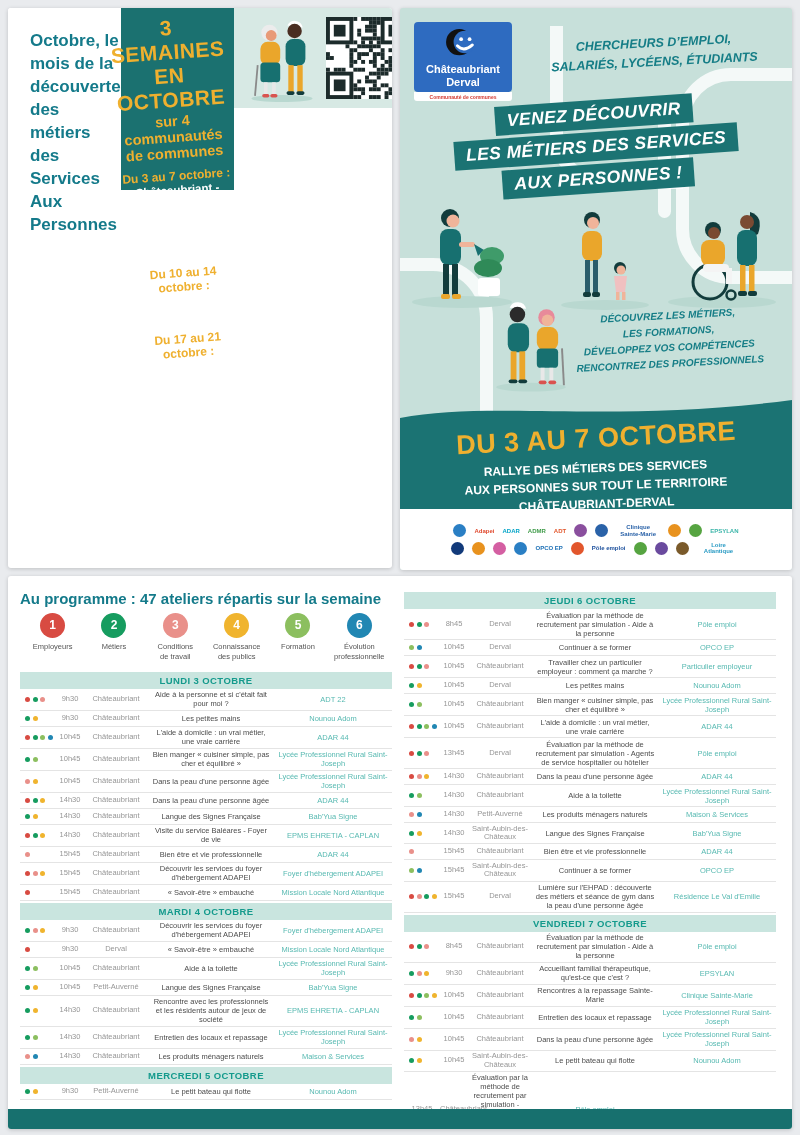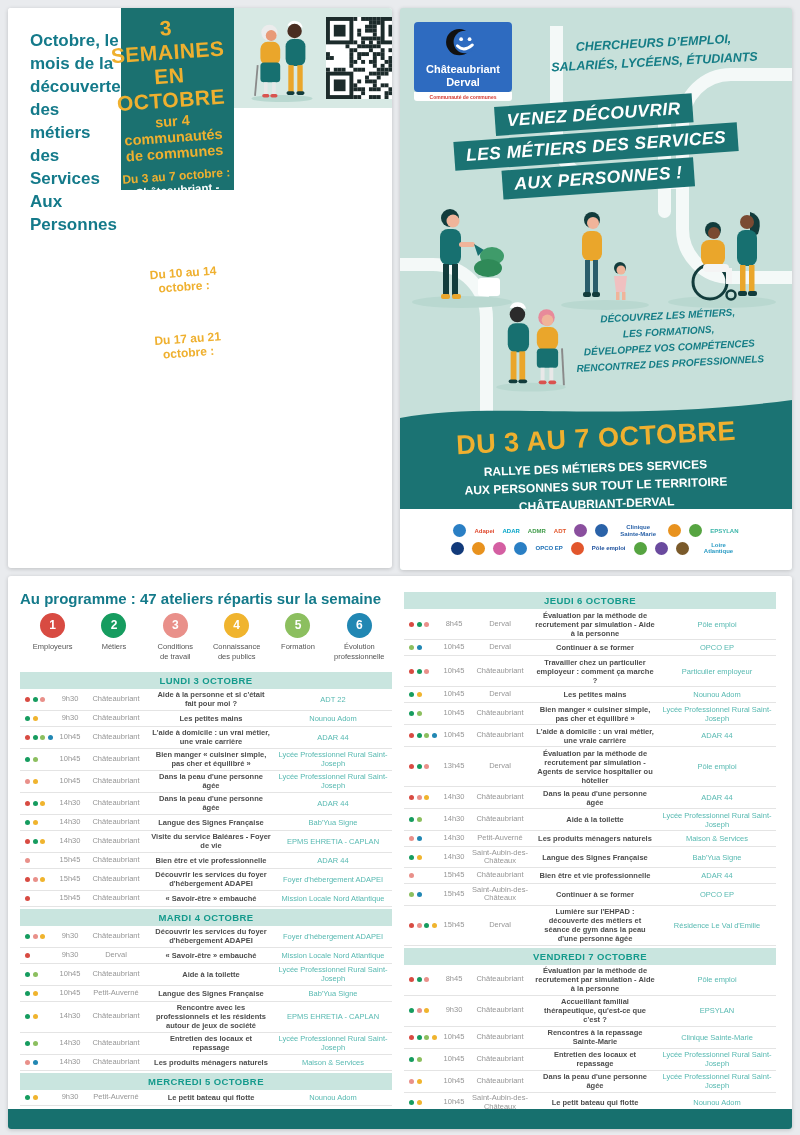--- a/index.html
+++ b/index.html
@@ -81,21 +81,21 @@
                  line-height:25px;margin:0 auto 4px;text-align:center;}
   .legend-label{font-size:7.5px;color:#555;white-space:pre-line;line-height:1.3;}
   .day-header{background:#c9e5df;color:#149a8c;font-weight:700;font-size:9.5px;text-align:center;
               padding:3px 0;letter-spacing:.4px;margin-top:2px;}
   .prog-row{display:grid;grid-template-columns:36px 28px 64px 1fr 118px;align-items:center;
             border-bottom:1px solid #e4e4e4;padding:1.5px 0;min-height:12px;}
   .cell{font-size:7.5px;}
   .dots{display:flex;gap:2.5px;padding-left:5px;}
   .dot{width:5px;height:5px;border-radius:50%;display:inline-block;}
   .time,.place{color:#969696;text-align:center;line-height:1.15;}
-  .title{color:#4d4d4d;font-weight:700;text-align:center;line-height:1.2;padding:0 3px;}
+  .title{color:#4d4d4d;font-weight:400;text-align:center;line-height:1.2;padding:0 3px;}
   .partner{color:#57b9b1;text-align:center;line-height:1.2;padding:0 2px;}
   .prog-footer{position:absolute;bottom:0;left:0;right:0;height:20px;background:#17706e;}
 </style>
 </head>
 <body>
 
 <div>
   <div class="top-row">
 
     <div class="card left-card">

